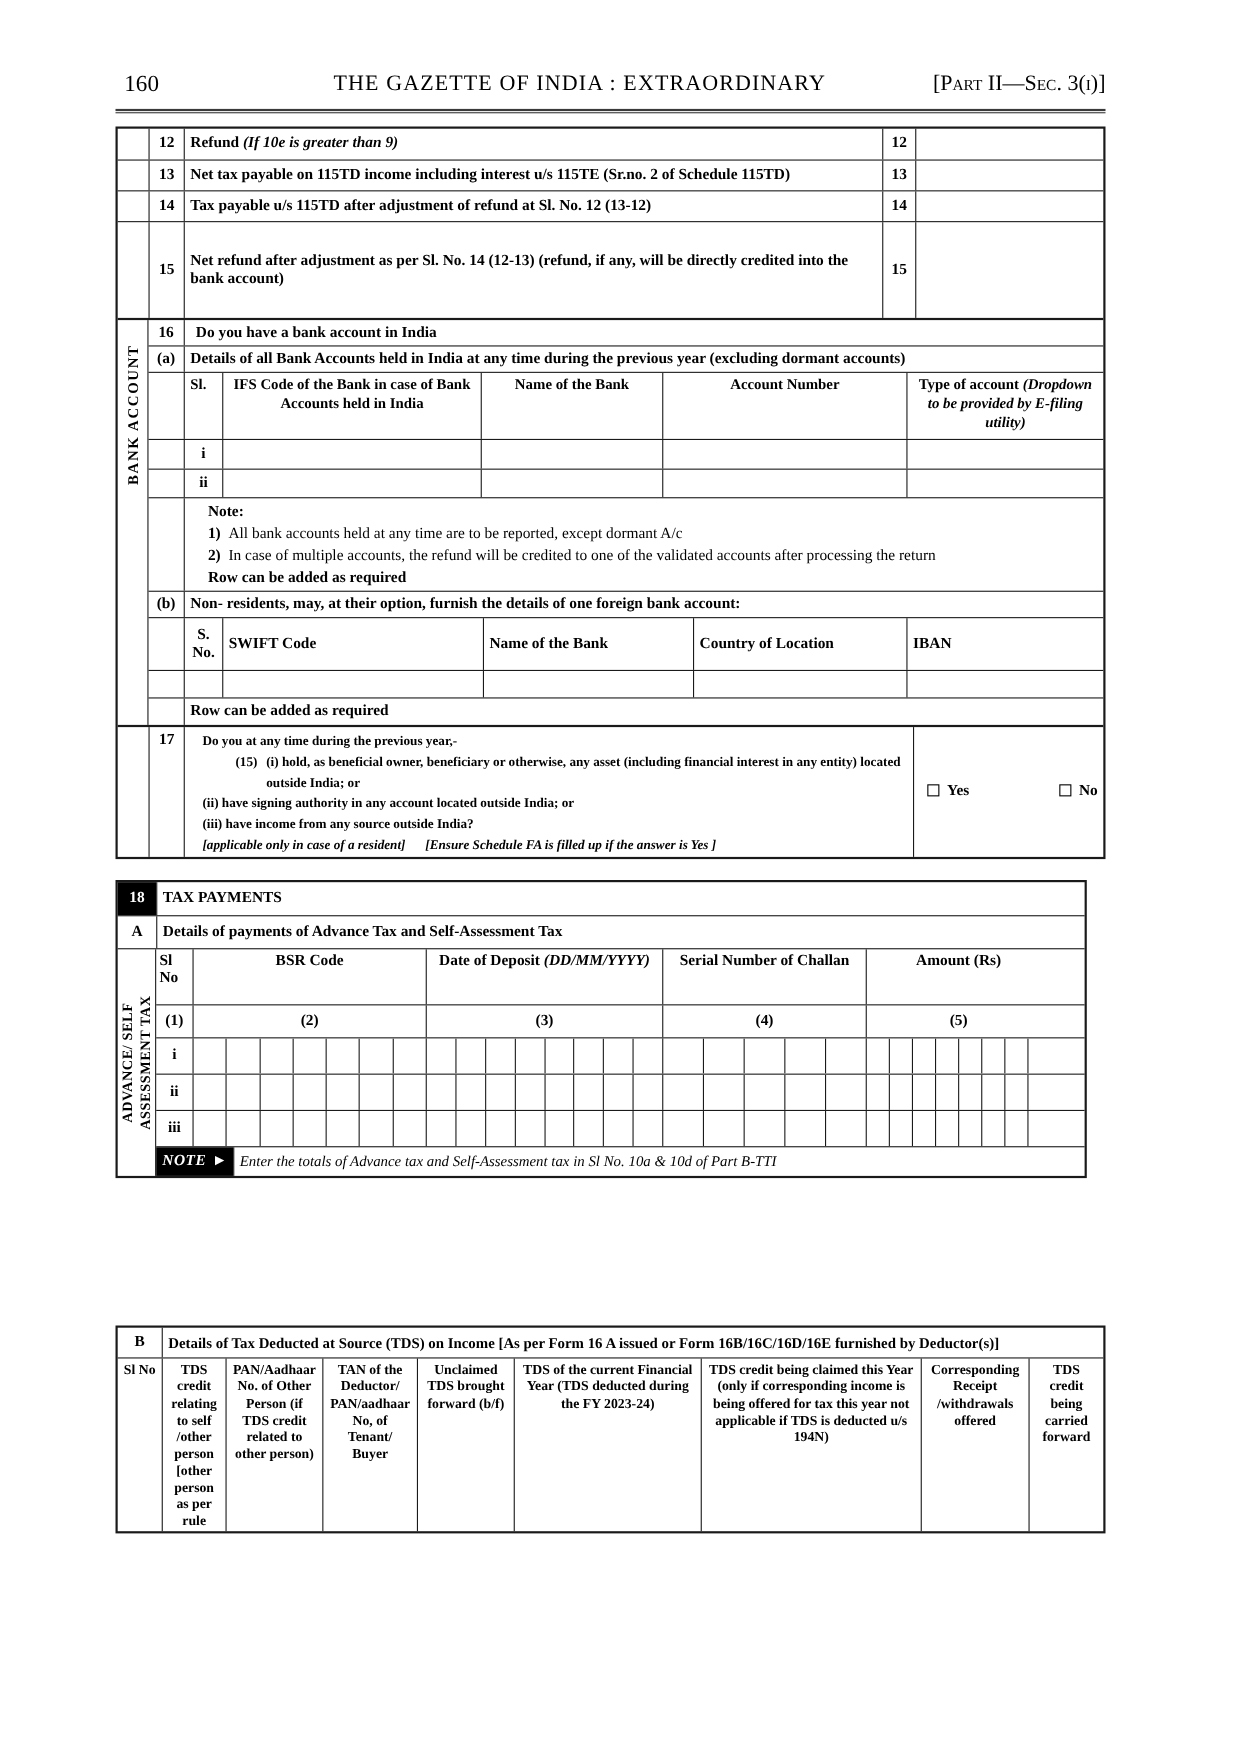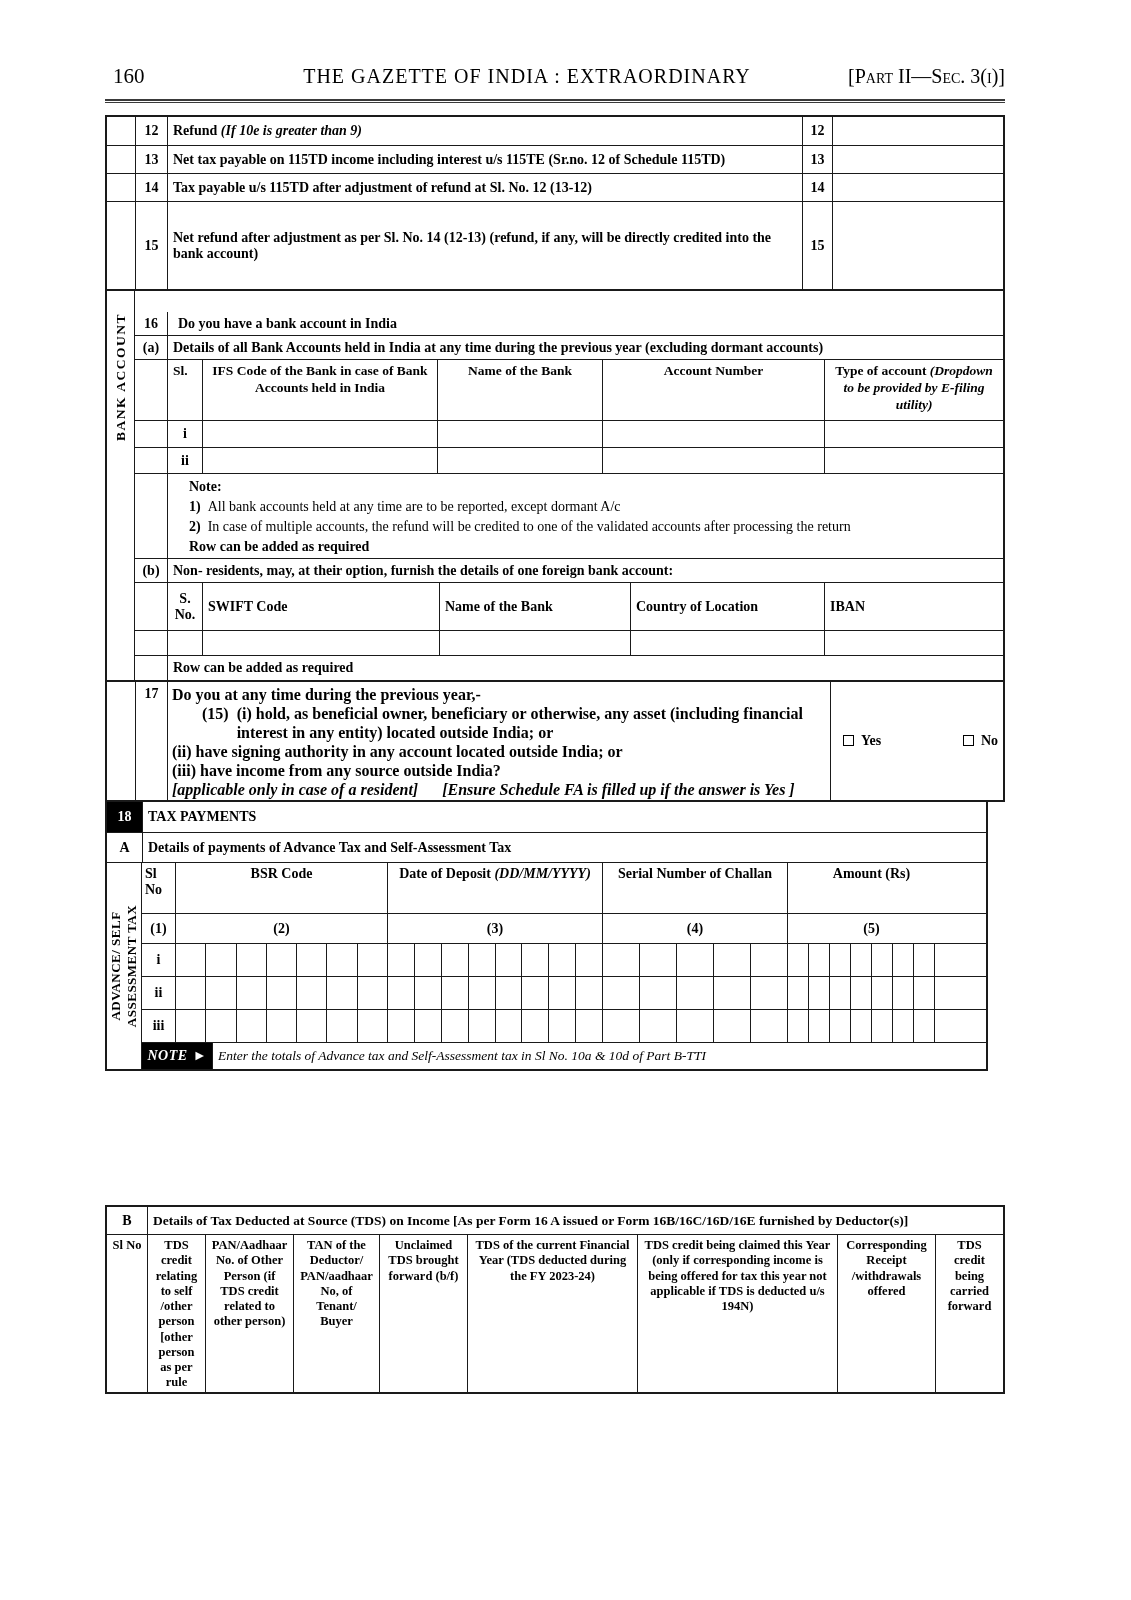--- a/index.html
+++ b/index.html
@@ -23,38 +23,38 @@
   .cell{ border-left:1px solid #1a1a1a; display:flex; align-items:center; padding:1px 5px; overflow:hidden; }
   .first{ border-left:none; }
   .ctr { justify-content:center; text-align:center; }
   .topal{ align-items:flex-start; padding-top:3px; }
   i { font-style:italic; }
   .vwrap{ position:relative; }
   .vert { position:absolute; left:50%; white-space:nowrap; font-weight:bold; font-size:13.5px; letter-spacing:1.5px; }
 
   
   .t1 { top:115px; left:105px; width:900px; }
-  .h28{ height:28px; } .h88{ height:88px; } .h23{ height:23px;margin-top:21px; } .h24{ height:24px; }
+  .h28{ height:28px; } .h88{ height:88px; } .h23{ height:23px; } .h24{ height:24px; }
   .h61{ height:61px; } .h27{ height:27px; } .h26{ height:26px; } .h85{ height:85px; }
   .h48{ height:48px; } .h25{ height:25px; } .h120{ height:120px; }
   .ca  { width:28px; }
   .cnum{ width:32px; justify-content:center; padding:1px 2px; }
   .ctext{ width:635px; }
   .crnum{ width:30px; justify-content:center; padding:1px 2px; }
   .cval{ width:171px; }
   .gca { width:28px; border-right:1px solid #1a1a1a; position:relative; }
   .grpcol{ display:flex; flex-direction:column; width:868px; }
   .cwide{ width:836px; }
   .cnum2{ width:32px; }
   .bsl{ width:35px; } .bifs{ width:235px; } .bname{ width:165px; } .bacct{ width:222px; } .btype{ width:179px; }
   .fsno{ width:35px; } .fswift{ width:237px; } .fname{ width:191px; } .fcty{ width:194px; } .fiban{ width:179px; }
   .cnote{ width:836px; display:block; padding:3px 6px; }
   .cnote .nline{ line-height:20px;margin-left:15px; }
   .nreg{ font-weight:normal; }
-  .c17 { width:663px; display:block; padding:3px 4px; font-size:16px; }
+  .c17 { width:663px; display:block; padding:3px 16px; font-size:12px; }
   .c17 .l { line-height:19px; }
   .l2 { display:flex; gap:8px; margin-left:30px; width:630px; }
   .l2 .l2t{ width:585px; }
   .cyesno{ width:173px; justify-content:space-between; padding-left:12px; gap:45px; }
   .cb { display:inline-block; width:11px; height:11px; border:1.5px solid #000; margin-right:7px; vertical-align:-1px; }
   .bankhead .cell{ font-size:13.5px; line-height:1.25; }
 
   
   .t18 { top:800px; left:105px; width:883px; }
   .h30{ height:30px; } .h50{ height:50px; } .h33{ height:33px; } .hN{ height:27px; }
@@ -101,21 +101,21 @@
       <div class="cell first ca"></div>
       <div class="cell cnum">12</div>
       <div class="cell ctext"><span>Refund</span>&nbsp;<i>(If 10e is greater than 9)</i></div>
       <div class="cell crnum">12</div>
       <div class="cell cval"></div>
     </div>
 
     <div class="row rt h28">
       <div class="cell first ca"></div>
       <div class="cell cnum">13</div>
-      <div class="cell ctext">Net tax payable on 115TD income including interest u/s 115TE (Sr.no. 12 of Schedule 115TD)</div>
+      <div class="cell ctext">Net tax payable on 115TD income including interest u/s 115TE (Sr.no. 2 of Schedule 115TD)</div>
       <div class="cell crnum">13</div>
       <div class="cell cval"></div>
     </div>
 
     <div class="row rt h28">
       <div class="cell first ca"></div>
       <div class="cell cnum">14</div>
       <div class="cell ctext">Tax payable u/s 115TD after adjustment of refund at Sl. No. 12 (13-12)</div>
       <div class="cell crnum">14</div>
       <div class="cell cval"></div>

